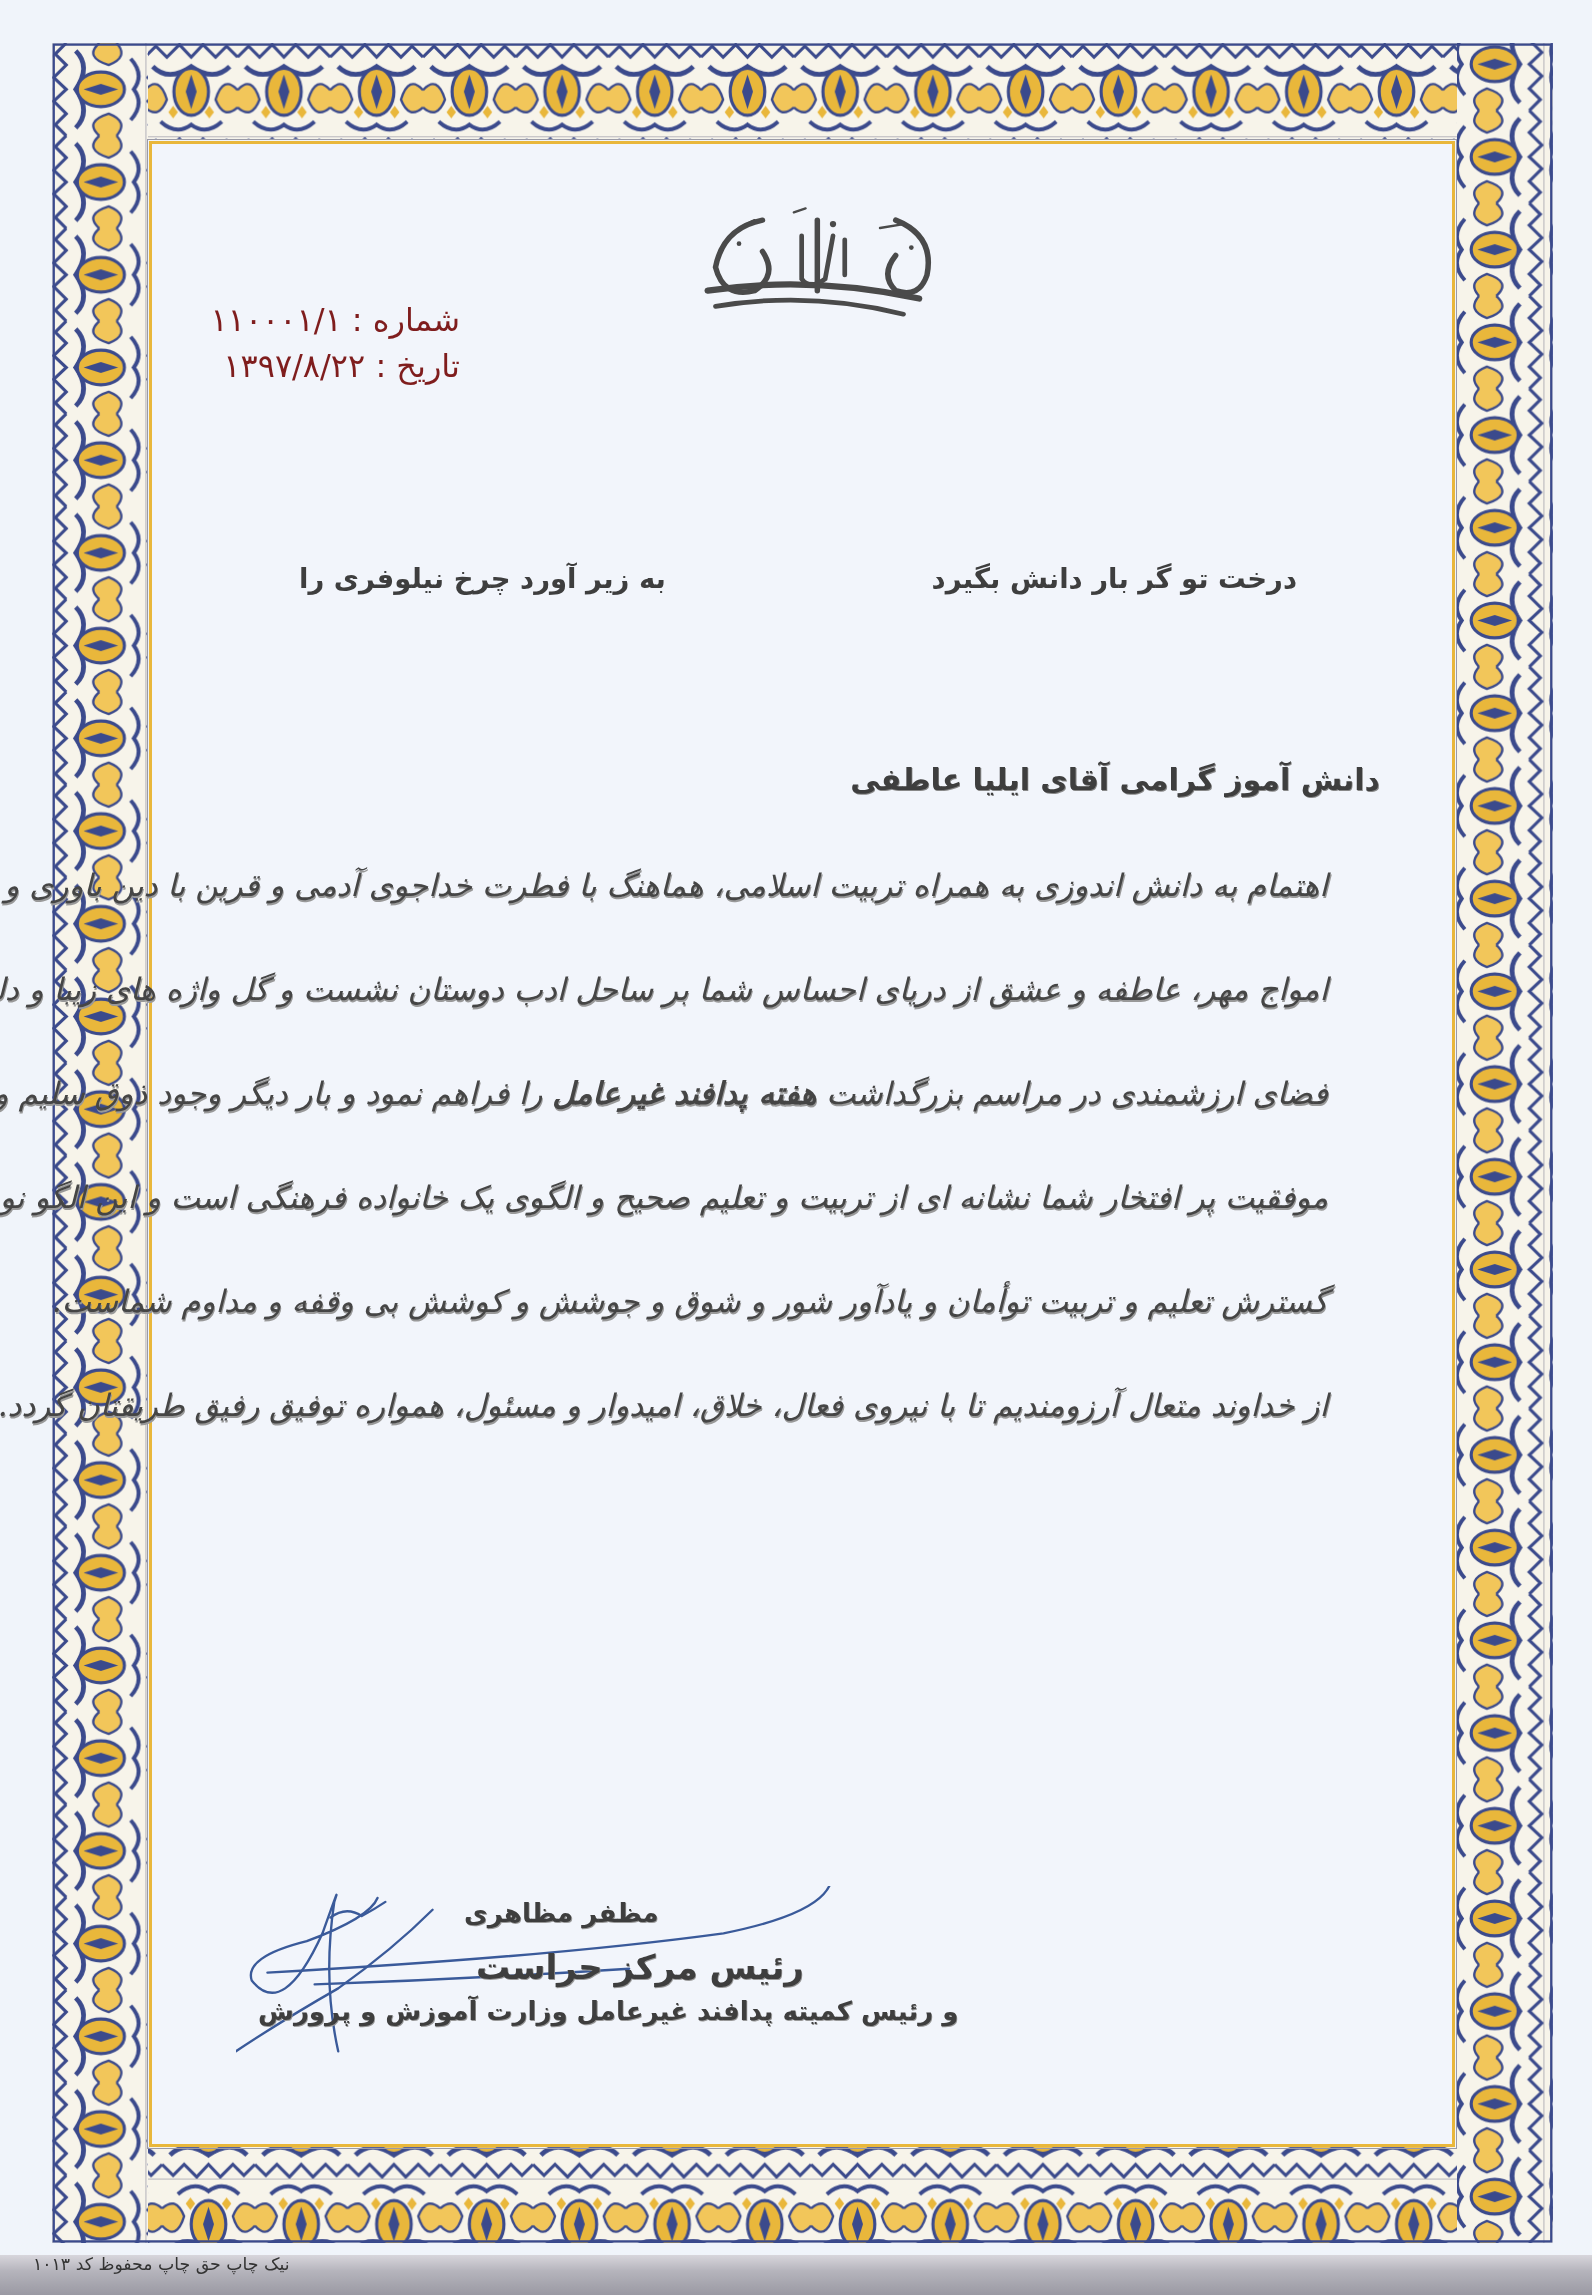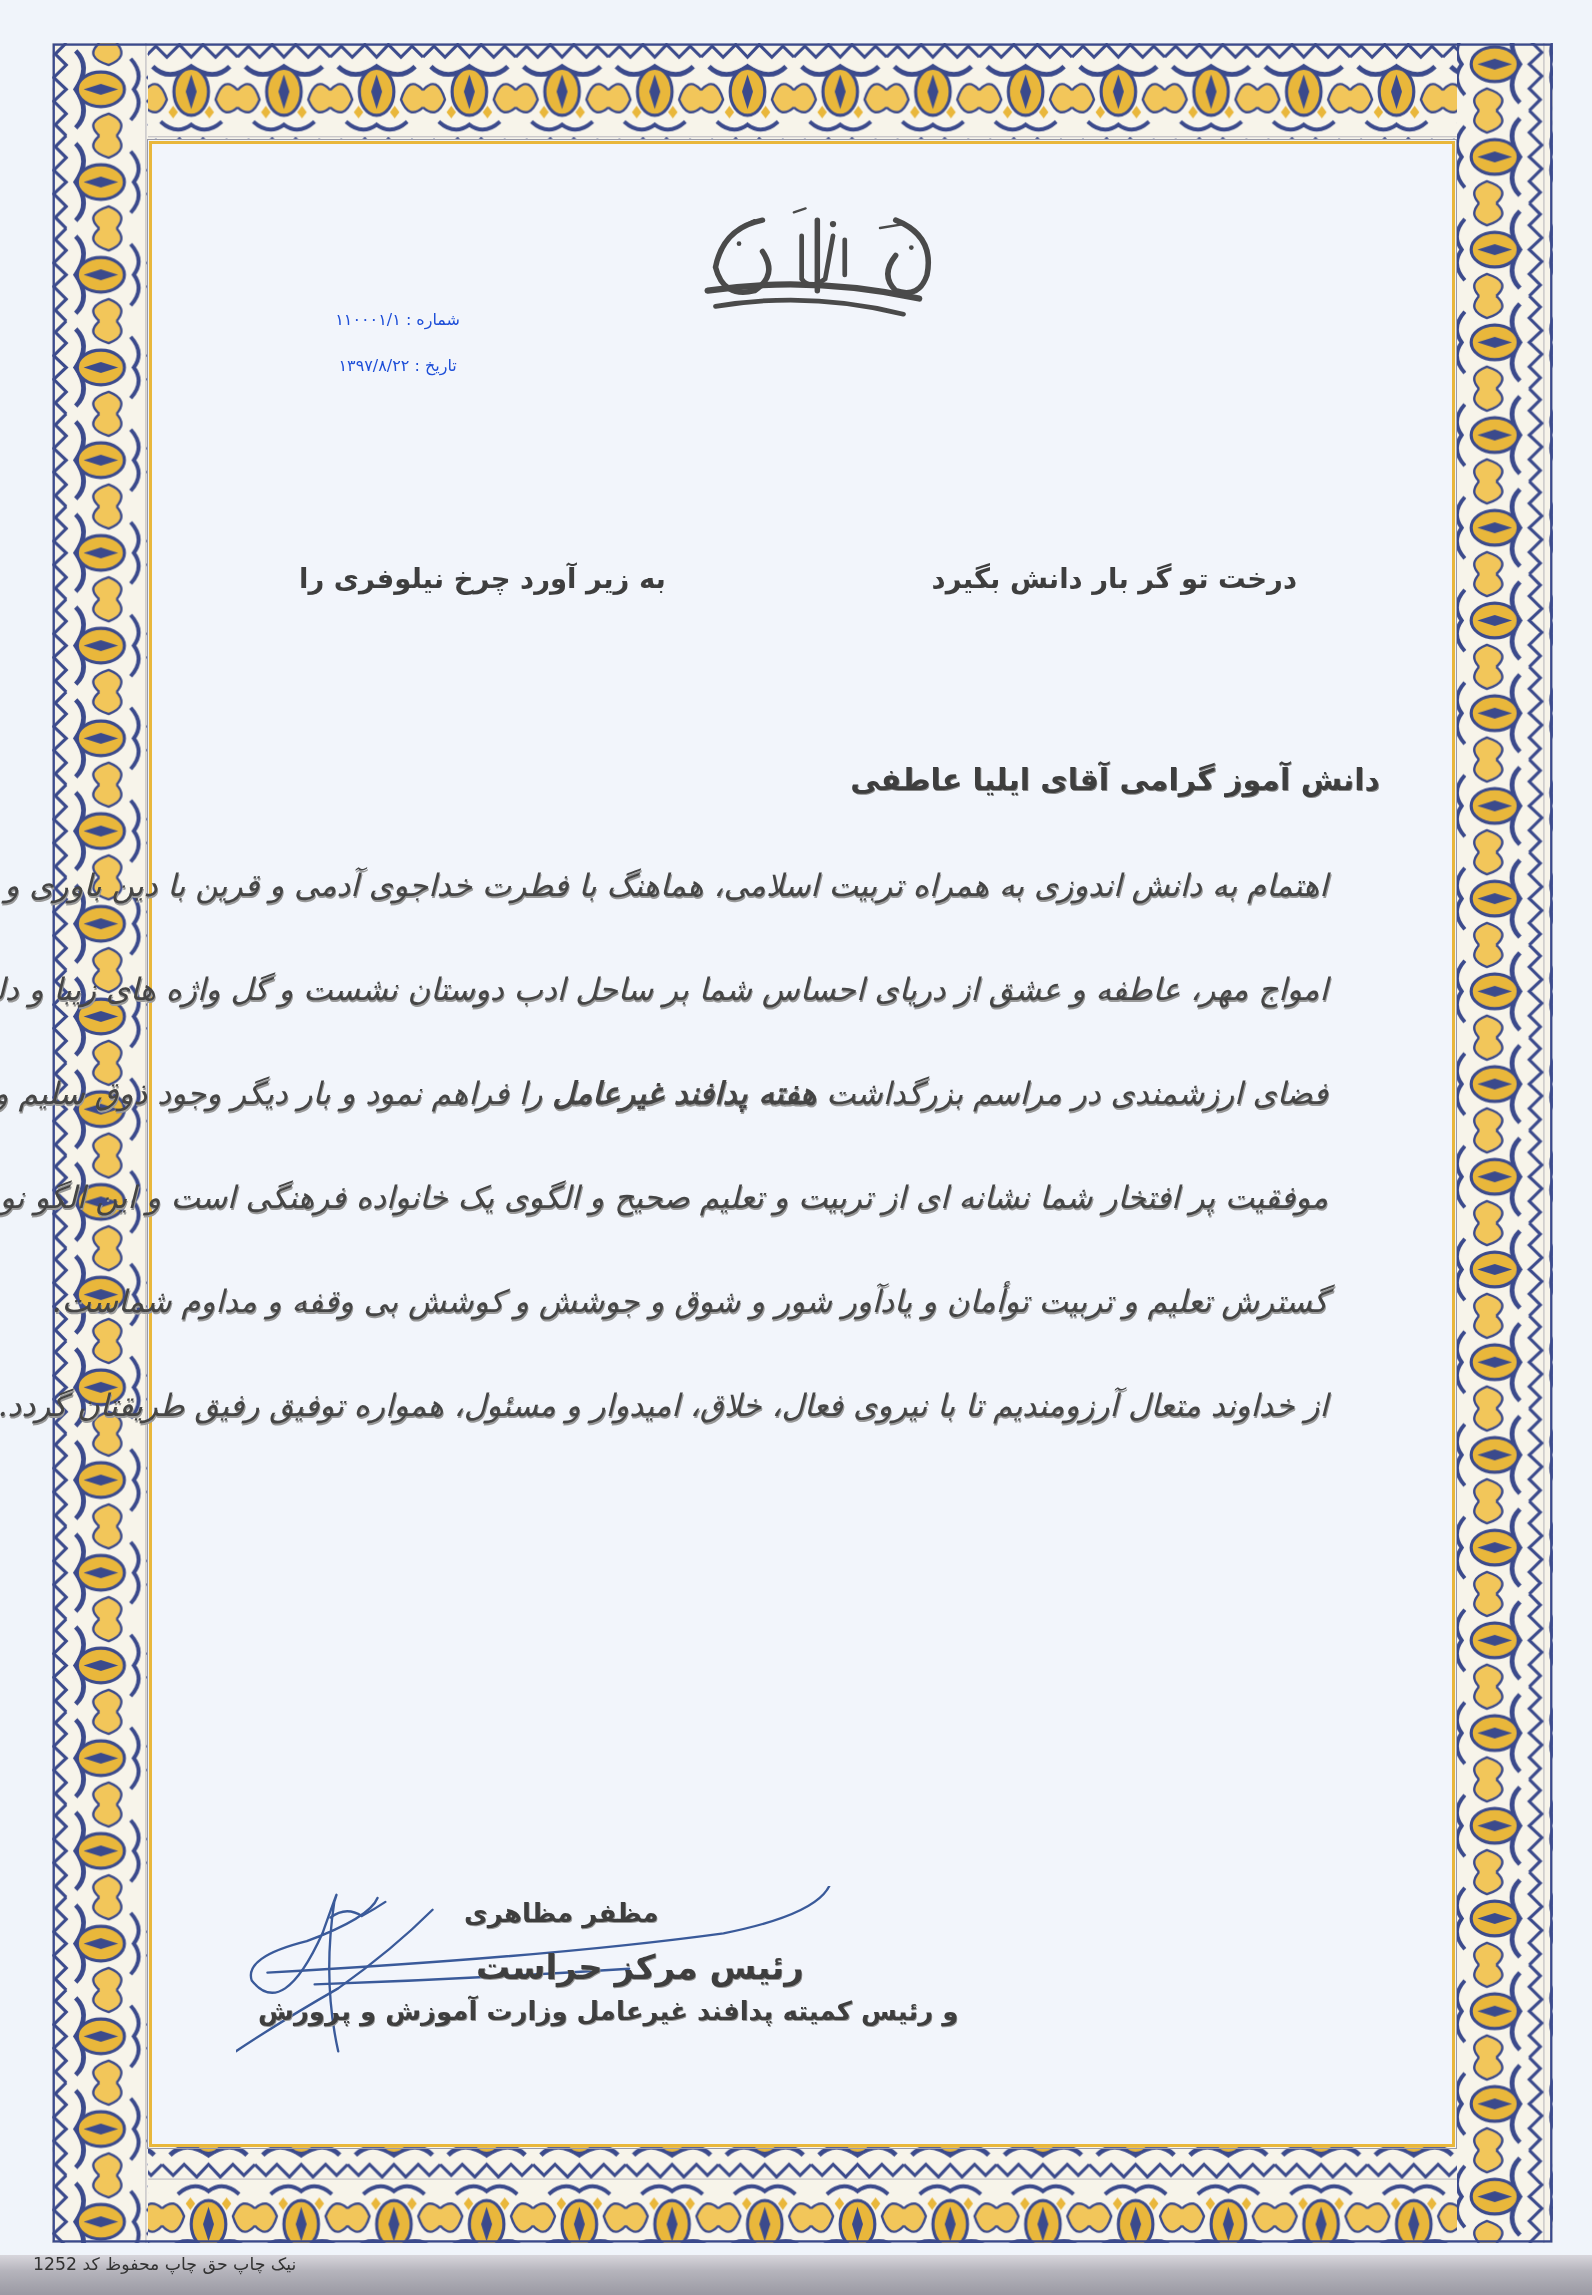--- a/index.html
+++ b/index.html
@@ -64,25 +64,25 @@
       left: 668px;
       top: 181px;
       width: 283px;
       height: 141px;
     }
     .meta {
       position: absolute;
       right: 1132px;
       top: 297px;
       direction: rtl;
-      text-align: center;
-      font-family: "DejaVu Sans", sans-serif;
-      font-size: 16px;
+      text-align: right;
+      font-family: "DejaVu Sans", sans-serif;
+      font-size: 32px;
       line-height: 46px;
-      color: #1d4ed8;
+      color: #7f1d1d;
     }
     .meta-row { white-space: nowrap; }
     .poem {
       position: absolute;
       top: 562px;
       left: 299px;
       width: 998px;
       direction: rtl;
       display: flex;
       justify-content: space-between;
@@ -274,14 +274,14 @@
       <path d="M40,110 Q400,90 620,60 Q820,20 730,-60"></path>
       <path d="M100,125 Q300,118 500,105"></path>
     </g>
   </svg>
 </div>
 <div class="sig-name">مظفر مظاهری</div>
 <div class="sig-title1">رئیس مرکز حراست</div>
 <div class="sig-title2">و رئیس کمیته پدافند غیرعامل وزارت آموزش و پرورش</div>
 
 <div class="scan-shadow"></div>
-<div class="print-credit">نیک چاپ  حق چاپ محفوظ کد 1252</div>
+<div class="print-credit">نیک چاپ  حق چاپ محفوظ کد ۱۰۱۳</div>
 
 
 </body></html>

